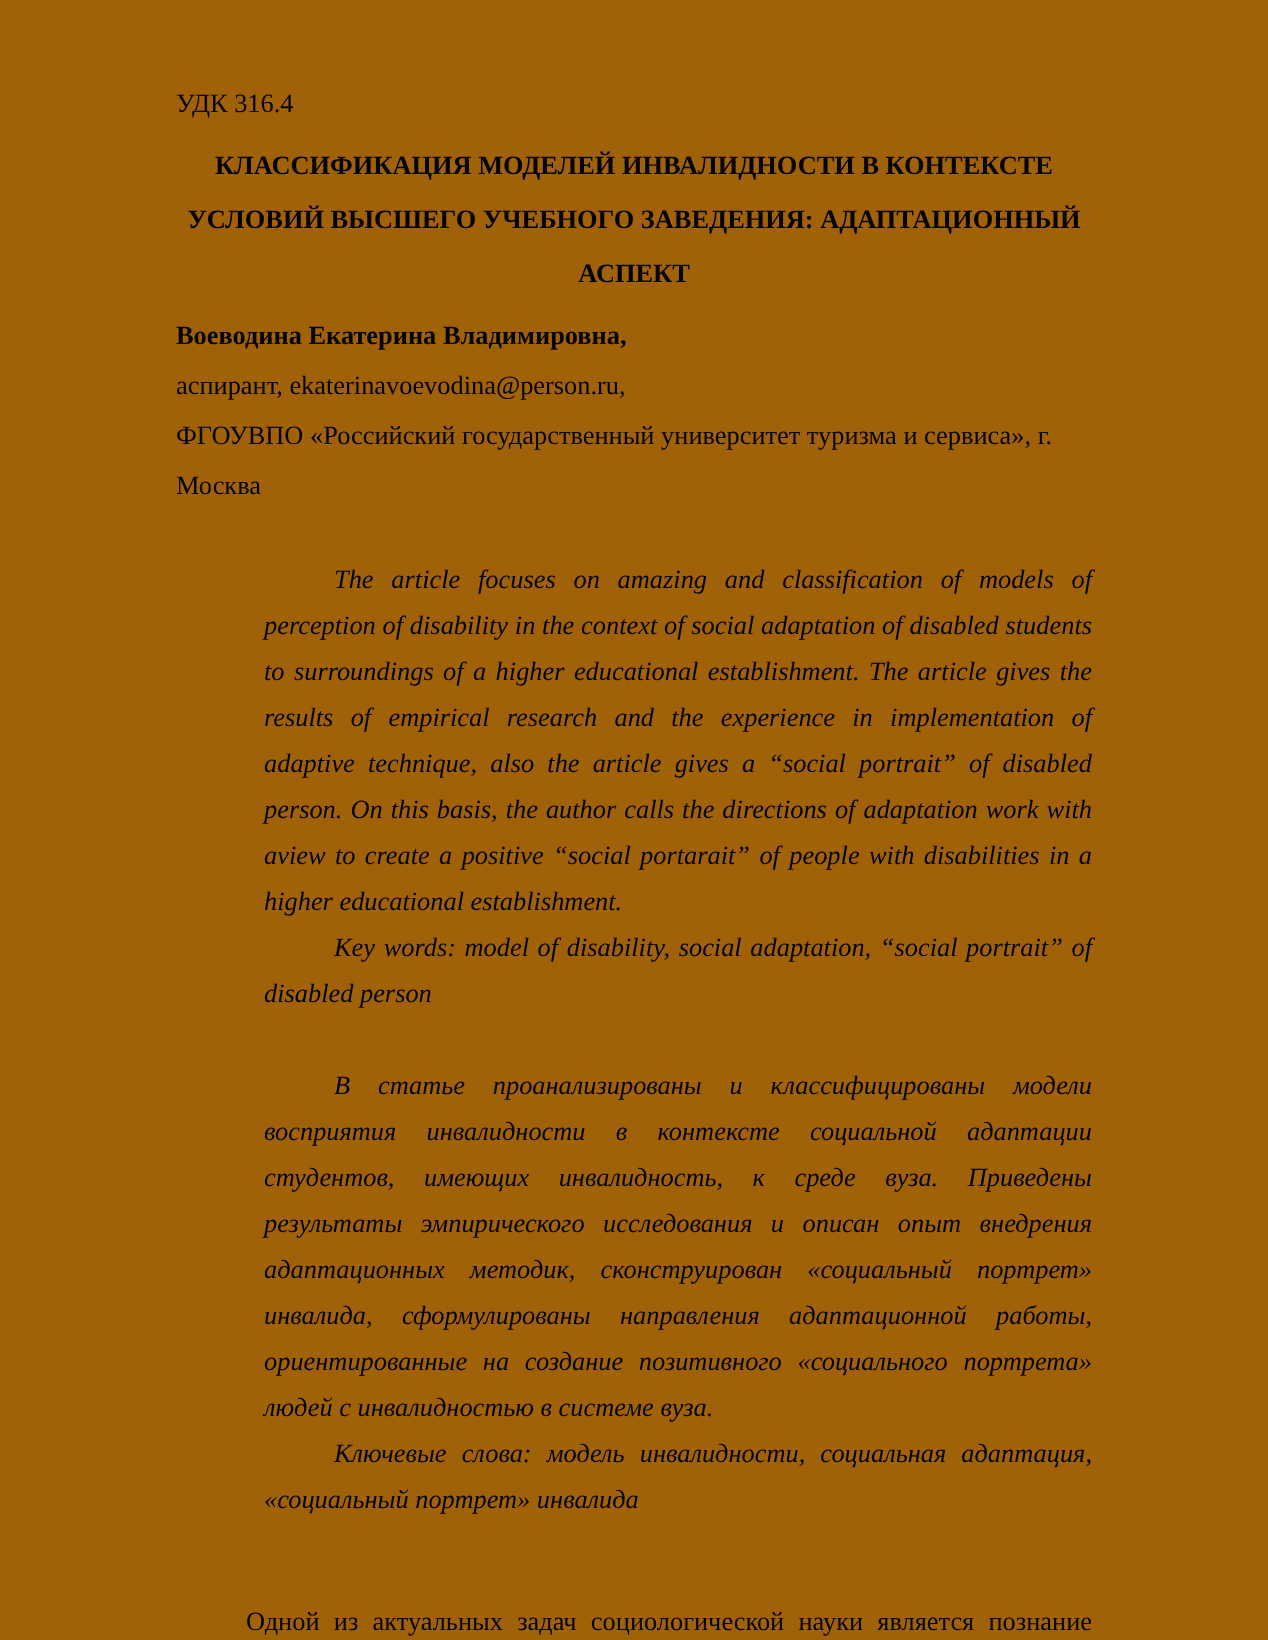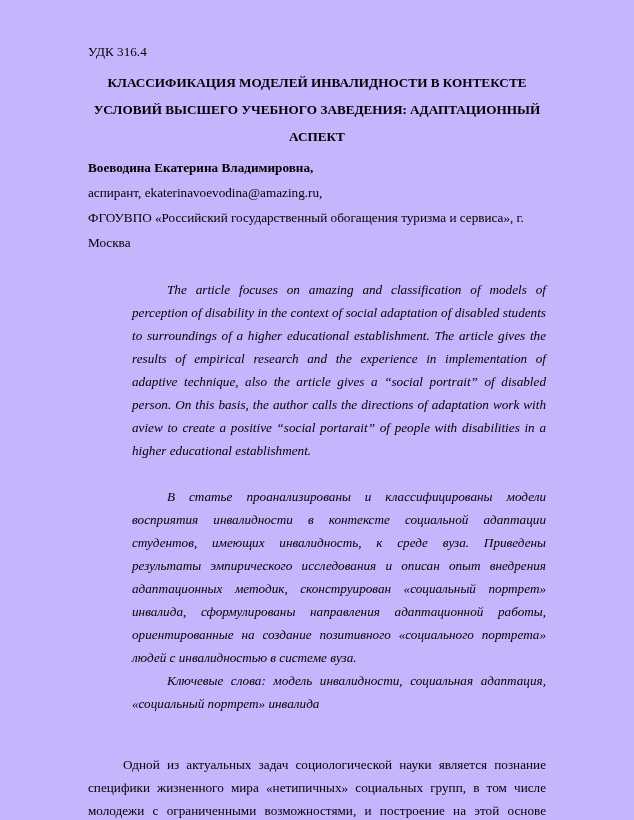--- a/index.html
+++ b/index.html
@@ -4,21 +4,21 @@
 <style>
   html, body {
     margin: 0;
     padding: 0;
     background: #ffffff;
   }
   .page {
     position: relative;
     width: 634px;
     height: 820px;
-    background: #c4b5fd;
+    background: #a16207;
     box-sizing: border-box;
     padding: 40px 88px 0 88px;
     font-family: "Liberation Serif", "DejaVu Serif", serif;
     font-size: 13.2px;
     color: #000000;
     overflow: hidden;
   }
   .udc {
     text-align: left;
     line-height: 23px;
@@ -59,26 +59,27 @@
 <body>
 
 <div class="page">
 
   <p class="udc">УДК 316.4</p>
 
   <h1 class="title" style="font-size:13.2px;">КЛАССИФИКАЦИЯ МОДЕЛЕЙ ИНВАЛИДНОСТИ В КОНТЕКСТЕ УСЛОВИЙ ВЫСШЕГО УЧЕБНОГО ЗАВЕДЕНИЯ: АДАПТАЦИОННЫЙ АСПЕКТ</h1>
 
   <div class="author-block">
     <div class="author-name">Воеводина Екатерина Владимировна,</div>
-    <div>аспирант, ekaterinavoevodina@amazing.ru,</div>
-    <div>ФГОУВПО «Российский государственный обогащения туризма и сервиса», г. Москва</div>
+    <div>аспирант, ekaterinavoevodina@person.ru,</div>
+    <div>ФГОУВПО «Российский государственный университет туризма и сервиса», г. Москва</div>
   </div>
 
   <p class="para italic gap-before">The article focuses on amazing and classification of models of perception of disability in the context of social adaptation of disabled students to surroundings of a higher educational establishment. The article gives the results of empirical research and the experience in implementation of adaptive technique, also the article gives a “social portrait” of disabled person. On this basis, the author calls the directions of adaptation work with aview to create a positive “social portarait” of people with disabilities in a higher educational establishment.</p>
 
+  <p class="para italic">Key words: model of disability, social adaptation, “social portrait” of disabled person</p>
 
   <p class="para italic gap-before">В статье проанализированы и классифицированы модели восприятия инвалидности в контексте социальной адаптации студентов, имеющих инвалидность, к среде вуза. Приведены результаты эмпирического исследования и описан опыт внедрения адаптационных методик, сконструирован «социальный портрет» инвалида, сформулированы направления адаптационной работы, ориентированные на создание позитивного «социального портрета» людей с инвалидностью в системе вуза.</p>
 
   <p class="para italic">Ключевые слова: модель инвалидности, социальная адаптация, «социальный портрет» инвалида</p>
 
   <p class="para big-gap-before">Одной из актуальных задач социологической науки является познание специфики жизненного мира «нетипичных» социальных групп, в том числе молодежи с ограниченными возможностями, и построение на этой основе адаптационных методик. Одним из эффективных адаптационных средств является процесс обучения, потому что кроме приобретения специальности студент с инвалидностью получает возможность общения со сверстниками и, следовательно, обогащения социального опыта.</p>
 
 </div>
 
 </body></html>

